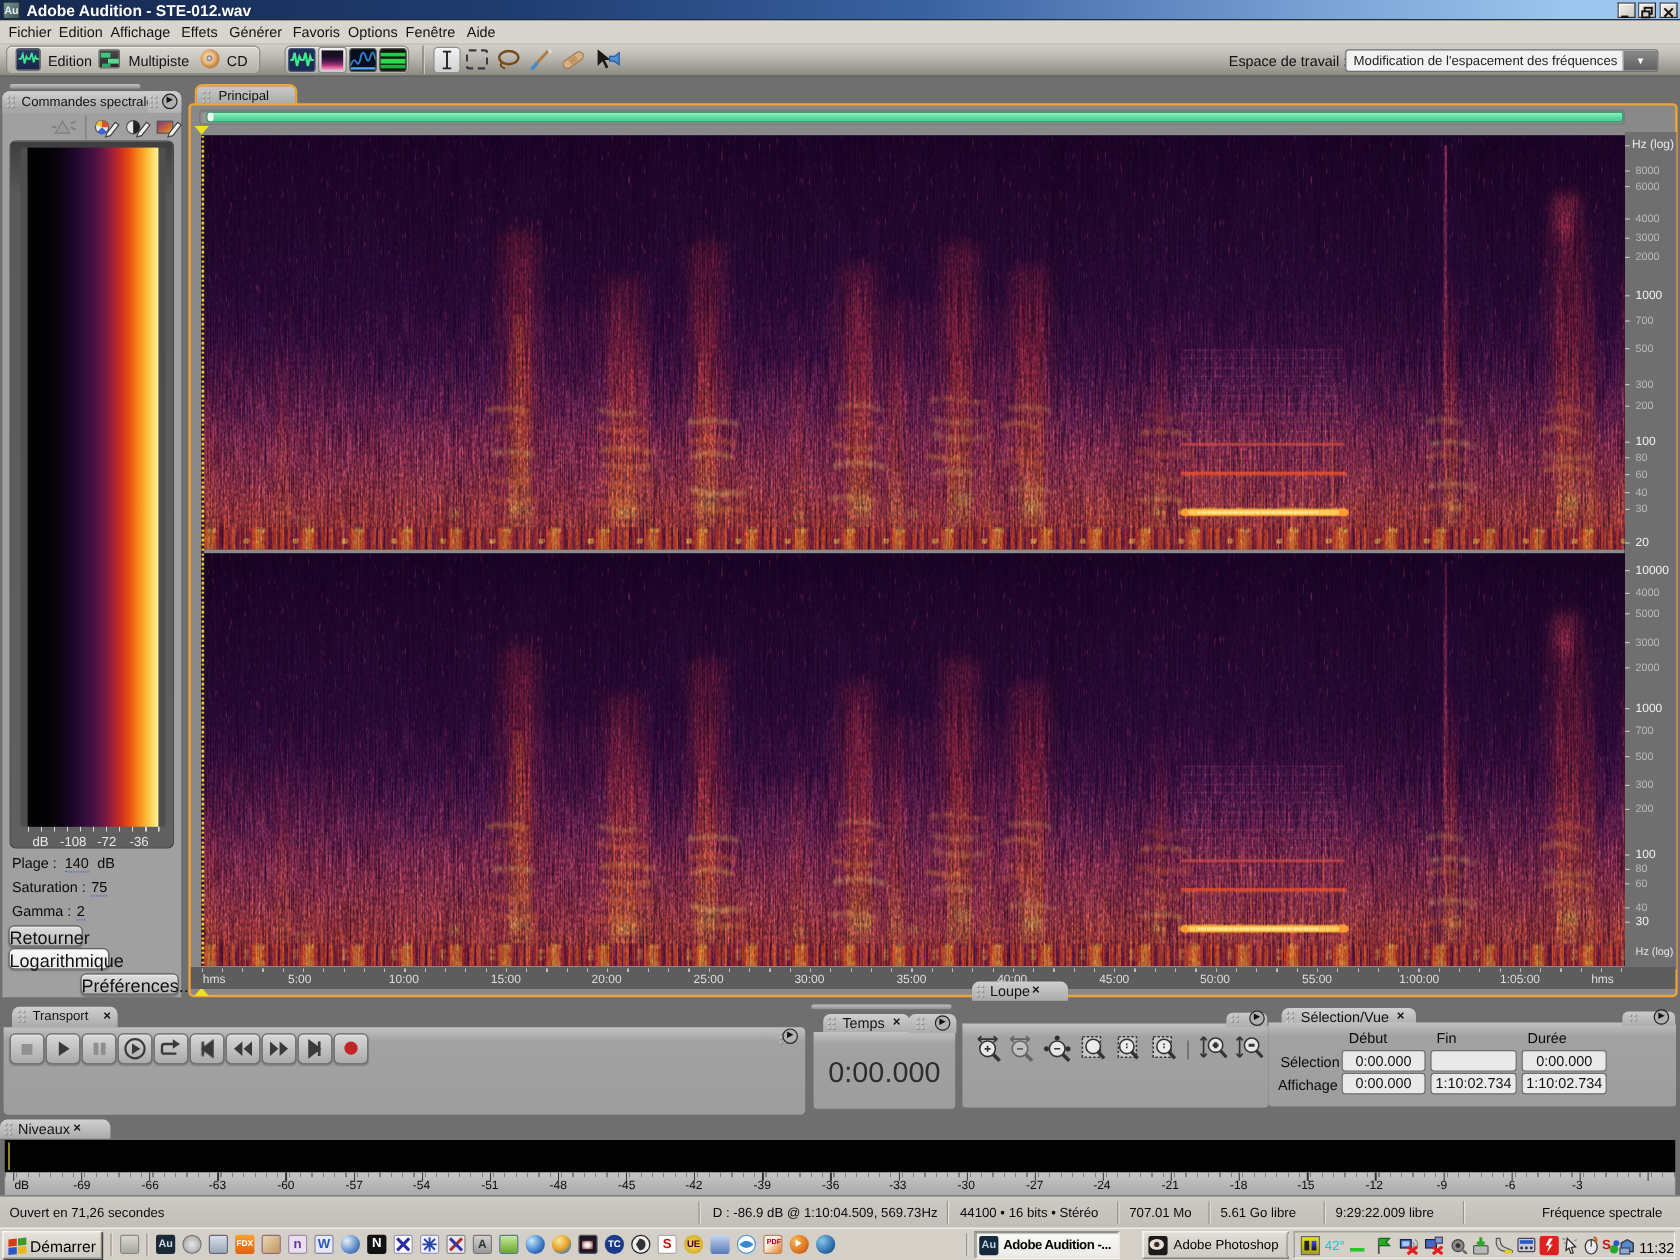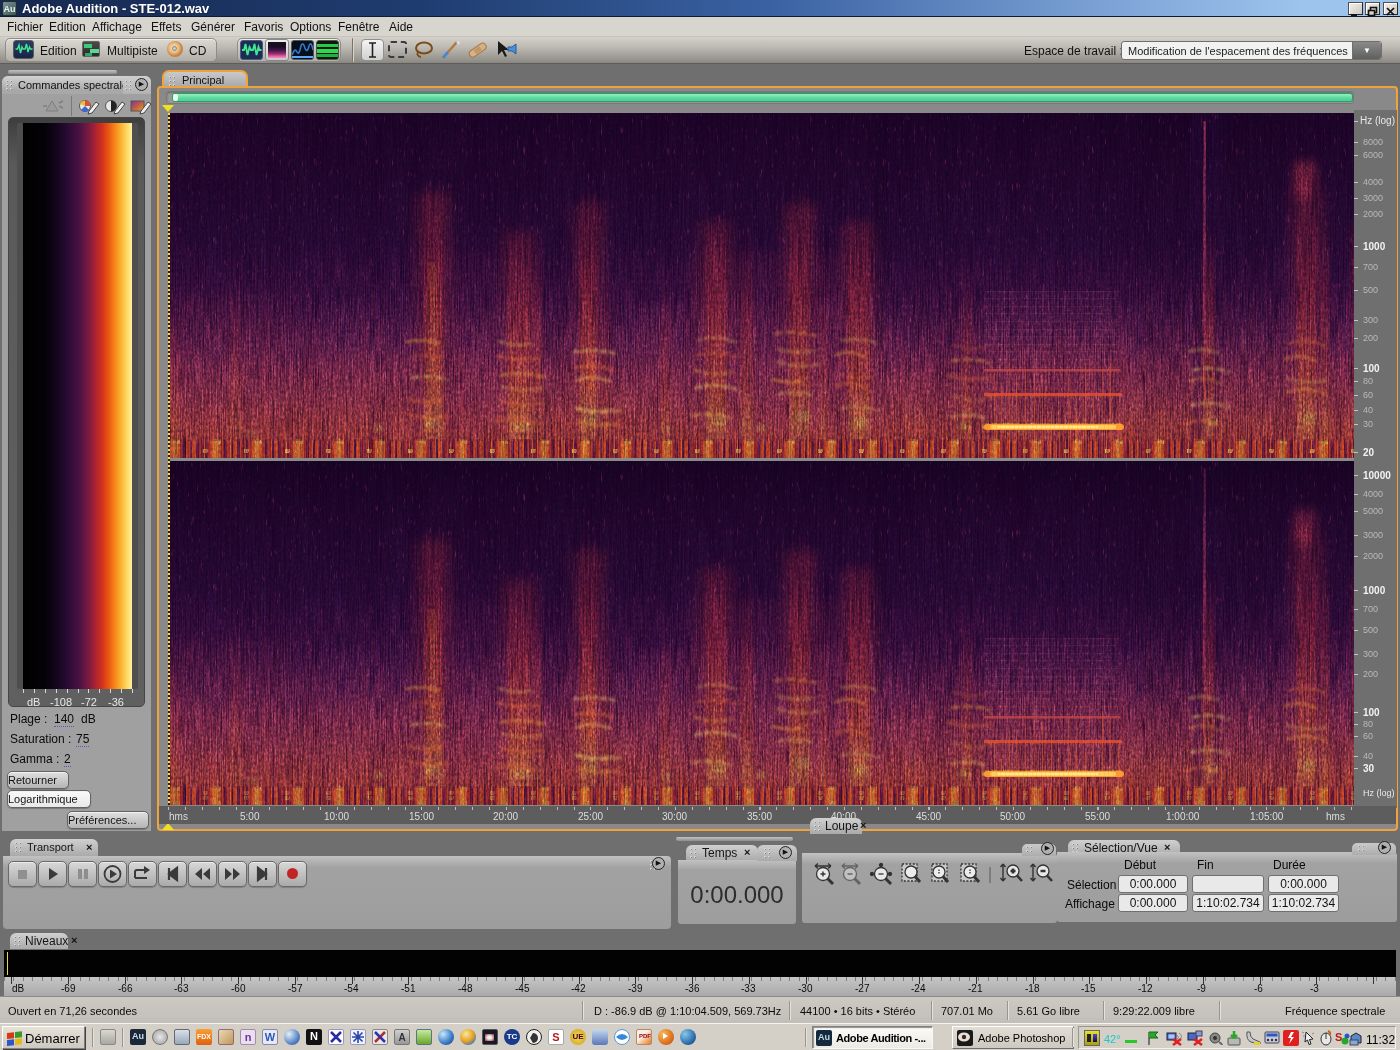--- a/index.html
+++ b/index.html
@@ -14,32 +14,32 @@
 .tbi{position:absolute;top:3px;height:21px;border-radius:3px}
 .tbtext{position:absolute;top:7px;font-size:12px;color:#111}
 #wslbl{position:absolute;top:7px;left:1024px;font-size:12px;color:#111}
 #wsdd{position:absolute;top:4px;left:1121px;width:261px;height:19px;background:#f2f2f2;border:1px solid #6f6f6f;border-radius:3px;font-size:11px;color:#222;padding:3px 0 0 6px}
 #wsarr{position:absolute;top:0px;left:230px;width:29px;height:17px;background:linear-gradient(#8a8a8a,#5f5f5f);border-left:1px solid #6f6f6f;border-radius:0 2px 2px 0;color:#fff;font-size:8px;text-align:center;line-height:17px}
 #workarea{left:0;top:64px;width:1400px;height:768px;background:#6f6f6f}
 #lpanel{left:2px;top:76px;width:149px;height:755px;background:#a0a0a0;border-radius:6px 6px 0 0}
 .phead{background:linear-gradient(#d2d2d2,#a8a8a8 80%);border-radius:6px 6px 0 0;color:#101010;font-size:11px}
 .grip{position:absolute;width:9px;height:12px;background-image:radial-gradient(circle at 1.6px 1.6px,#d8d8d8 .9px,rgba(0,0,0,0) 1.1px),radial-gradient(circle at 2.2px 2.2px,#7a7a7a 1px,rgba(0,0,0,0) 1.3px);background-size:4px 4px;opacity:.85}
 .parrow{position:absolute;width:13px;height:13px;border:1.5px solid #222;border-radius:50%;text-align:center;line-height:10px;font-size:7px;color:#111;background:#b0b0b0}
-.lbtn{position:absolute;height:18px;background:linear-gradient(#e0e0e0,#b4b4b4);border:1px solid #636363;border-radius:5px;font-size:11px;color:#111;text-align:left;box-shadow:inset 0 1px 0 #f2f2f2,0 1px 1px rgba(0,0,0,.25)}
+.lbtn{position:absolute;height:18px;background:linear-gradient(#e0e0e0,#b4b4b4);border:1px solid #636363;border-radius:5px;font-size:15px;color:#111;text-align:left;box-shadow:inset 0 1px 0 #f2f2f2,0 1px 1px rgba(0,0,0,.25)}
 .bluev{color:#2a3db8;border-bottom:1px dotted #4a5dc8}
 .llbl{position:absolute;font-size:12px;color:#0a0a0a}
 #ptab{left:162px;top:70px;width:86px;height:18px;background:linear-gradient(#c9c9c9,#a6a6a6);border:2px solid #efa33a;border-bottom:none;border-radius:7px 7px 0 0;font-size:11px;color:#111;padding:2px 0 0 18px}
 #mainframe{left:157px;top:86px;width:1241px;height:745px;background:#898989;border:2px solid #efa33a;border-radius:4px}
 #hscroll{left:166px;top:91px;width:1188px;height:13px;background:#989898;border:1px solid #787878;border-radius:3px;box-shadow:inset 0 1px 2px rgba(0,0,0,.3)}
 #hthumb{left:5px;top:1px;width:1181px;height:9px;background:linear-gradient(#90f2c2,#5ad89e 60%,#4ecf94);border:1px solid #2f9c68;border-radius:3px}
 #spec{left:168px;top:113px;width:1186px;height:692px;background:#14061c}
 #fruler{left:1354px;top:110px;width:43px;height:698px;background:#6f6f6f;font-size:9px;color:#b9b9b9}
 #truler{left:159px;top:806px;width:1237px;height:18px;background:#5d5d5d;color:#dedede;font-size:10px}
 .flbl{position:absolute;left:9px}
-.fbold{color:#f2f2f2;font-weight:bold;font-size:10px}
+.fbold{color:#f2f2f2;font-weight:normal;font-size:10px}
 .ftick{position:absolute;left:0;width:4px;height:1px;background:#c4c4c4}
 .tlbl{position:absolute;top:5px}
 .ptab2{position:absolute;background:linear-gradient(#d0d0d0,#aaa);border-radius:6px 6px 0 0;font-size:11px;color:#141414}
 .pbody{position:absolute;background:linear-gradient(#c2c2c2,#a2a2a2 16%,#9d9d9d)}
 .tbtn{position:absolute;width:29px;height:26px;border-radius:5px;background:linear-gradient(#d8d8d8,#aaa);border:1px solid #696969;box-shadow:inset 0 1px 0 #ebebeb,0 1px 1px rgba(0,0,0,.2)}
 .field{position:absolute;height:18px;background:#e9e9e9;border:1px solid #6f6f6f;border-radius:3px;font-size:12px;color:#111;text-align:center;line-height:16px}
 .slbl{position:absolute;font-size:12px;color:#0a0a0a}
 #nmeter{left:4px;top:950px;width:1392px;height:27px;background:#020202}
 #nscale{left:4px;top:977px;width:1392px;height:19px;background:linear-gradient(#c6c6c6,#a9a9a9);font-size:10px;color:#0a0a0a}
 .nlbl{position:absolute;top:6px}
@@ -765,21 +765,21 @@
       <span style="position:absolute;left:16px;top:1px;font-size:12px">Temps</span>
       <b style="position:absolute;left:58px;top:1px">×</b>
     </div>
 <div class="pbody" style="left:678px;top:860px;width:118px;height:64px;border-radius:0 0 3px 3px"></div>
 <div class="abs" style="left:757px;top:845px;width:40px;height:16px;background:linear-gradient(#cdcdcd,#aaa);border-radius:6px 6px 0 0">
       <div class="grip" style="left:6px;top:2px"></div>
       <div class="parrow" style="left:22px;top:1px">▶</div>
     </div>
 <div class="abs" style="left:685px;top:881px;width:104px;text-align:center;font-size:24px;color:#2d2d2d;letter-spacing:0">0:00.000</div>
 
-<div class="ptab2" style="left:810px;top:818px;width:52px;height:16px">
+<div class="ptab2" style="left:810px;top:818px;width:80px;height:16px">
       <div class="grip" style="left:3px;top:2px"></div>
       <span style="position:absolute;left:15px;top:1px;font-size:12px">Loupe</span>
       <b style="position:absolute;left:50px;top:1px">×</b>
     </div>
 <div class="pbody" style="left:802px;top:853px;width:255px;height:70px;border-radius:0 4px 3px 3px"></div>
 <div class="abs" style="left:1022px;top:844px;width:34px;height:12px;background:linear-gradient(#c9c9c9,#adadad);border-radius:5px 5px 0 0">
       <div class="grip" style="left:3px;top:1px;height:9px"></div>
       <div class="parrow" style="left:19px;top:-2px">▶</div>
     </div>
 <svg class="abs" style="left:808px;top:860px" width="245" height="30">
@@ -846,21 +846,21 @@
     <div class="slbl" style="left:1273px;top:858px">Durée</div>
 <div class="slbl" style="left:1067px;top:878px">Sélection</div>
     <div class="slbl" style="left:1065px;top:897px">Affichage</div>
 <div class="field" style="left:1118px;top:875px;width:70px">0:00.000</div>
 <div class="field" style="left:1192px;top:875px;width:72px"></div>
 <div class="field" style="left:1268px;top:875px;width:71px">0:00.000</div>
 <div class="field" style="left:1118px;top:894px;width:70px">0:00.000</div>
 <div class="field" style="left:1192px;top:894px;width:72px">1:10:02.734</div>
 <div class="field" style="left:1268px;top:894px;width:71px">1:10:02.734</div>
 
-<div class="ptab2" style="left:10px;top:933px;width:58px;height:16px">
+<div class="ptab2" style="left:0;top:933px;width:92px;height:16px">
       <div class="grip" style="left:3px;top:2px"></div>
       <span style="position:absolute;left:15px;top:1px;font-size:12px">Niveaux</span>
       <b style="position:absolute;left:61px;top:1px">×</b>
     </div>
 <div id="nmeter" class="abs">
       <div class="abs" style="left:3px;top:2px;width:1px;height:23px;background:#e8d840"></div>
     </div>
 <div id="nscale" class="abs">
 <div class="abs" style="left:0;top:0;width:1392px;height:4px;background:repeating-linear-gradient(90deg,rgba(60,60,60,.5) 0 1px,rgba(0,0,0,0) 1px 9.46px)"></div>
 <div class="abs" style="left:0;top:0;width:1392px;height:7px;background:repeating-linear-gradient(90deg,#333 0 1px,rgba(0,0,0,0) 1px 56.75px);background-position:7px 0"></div>

